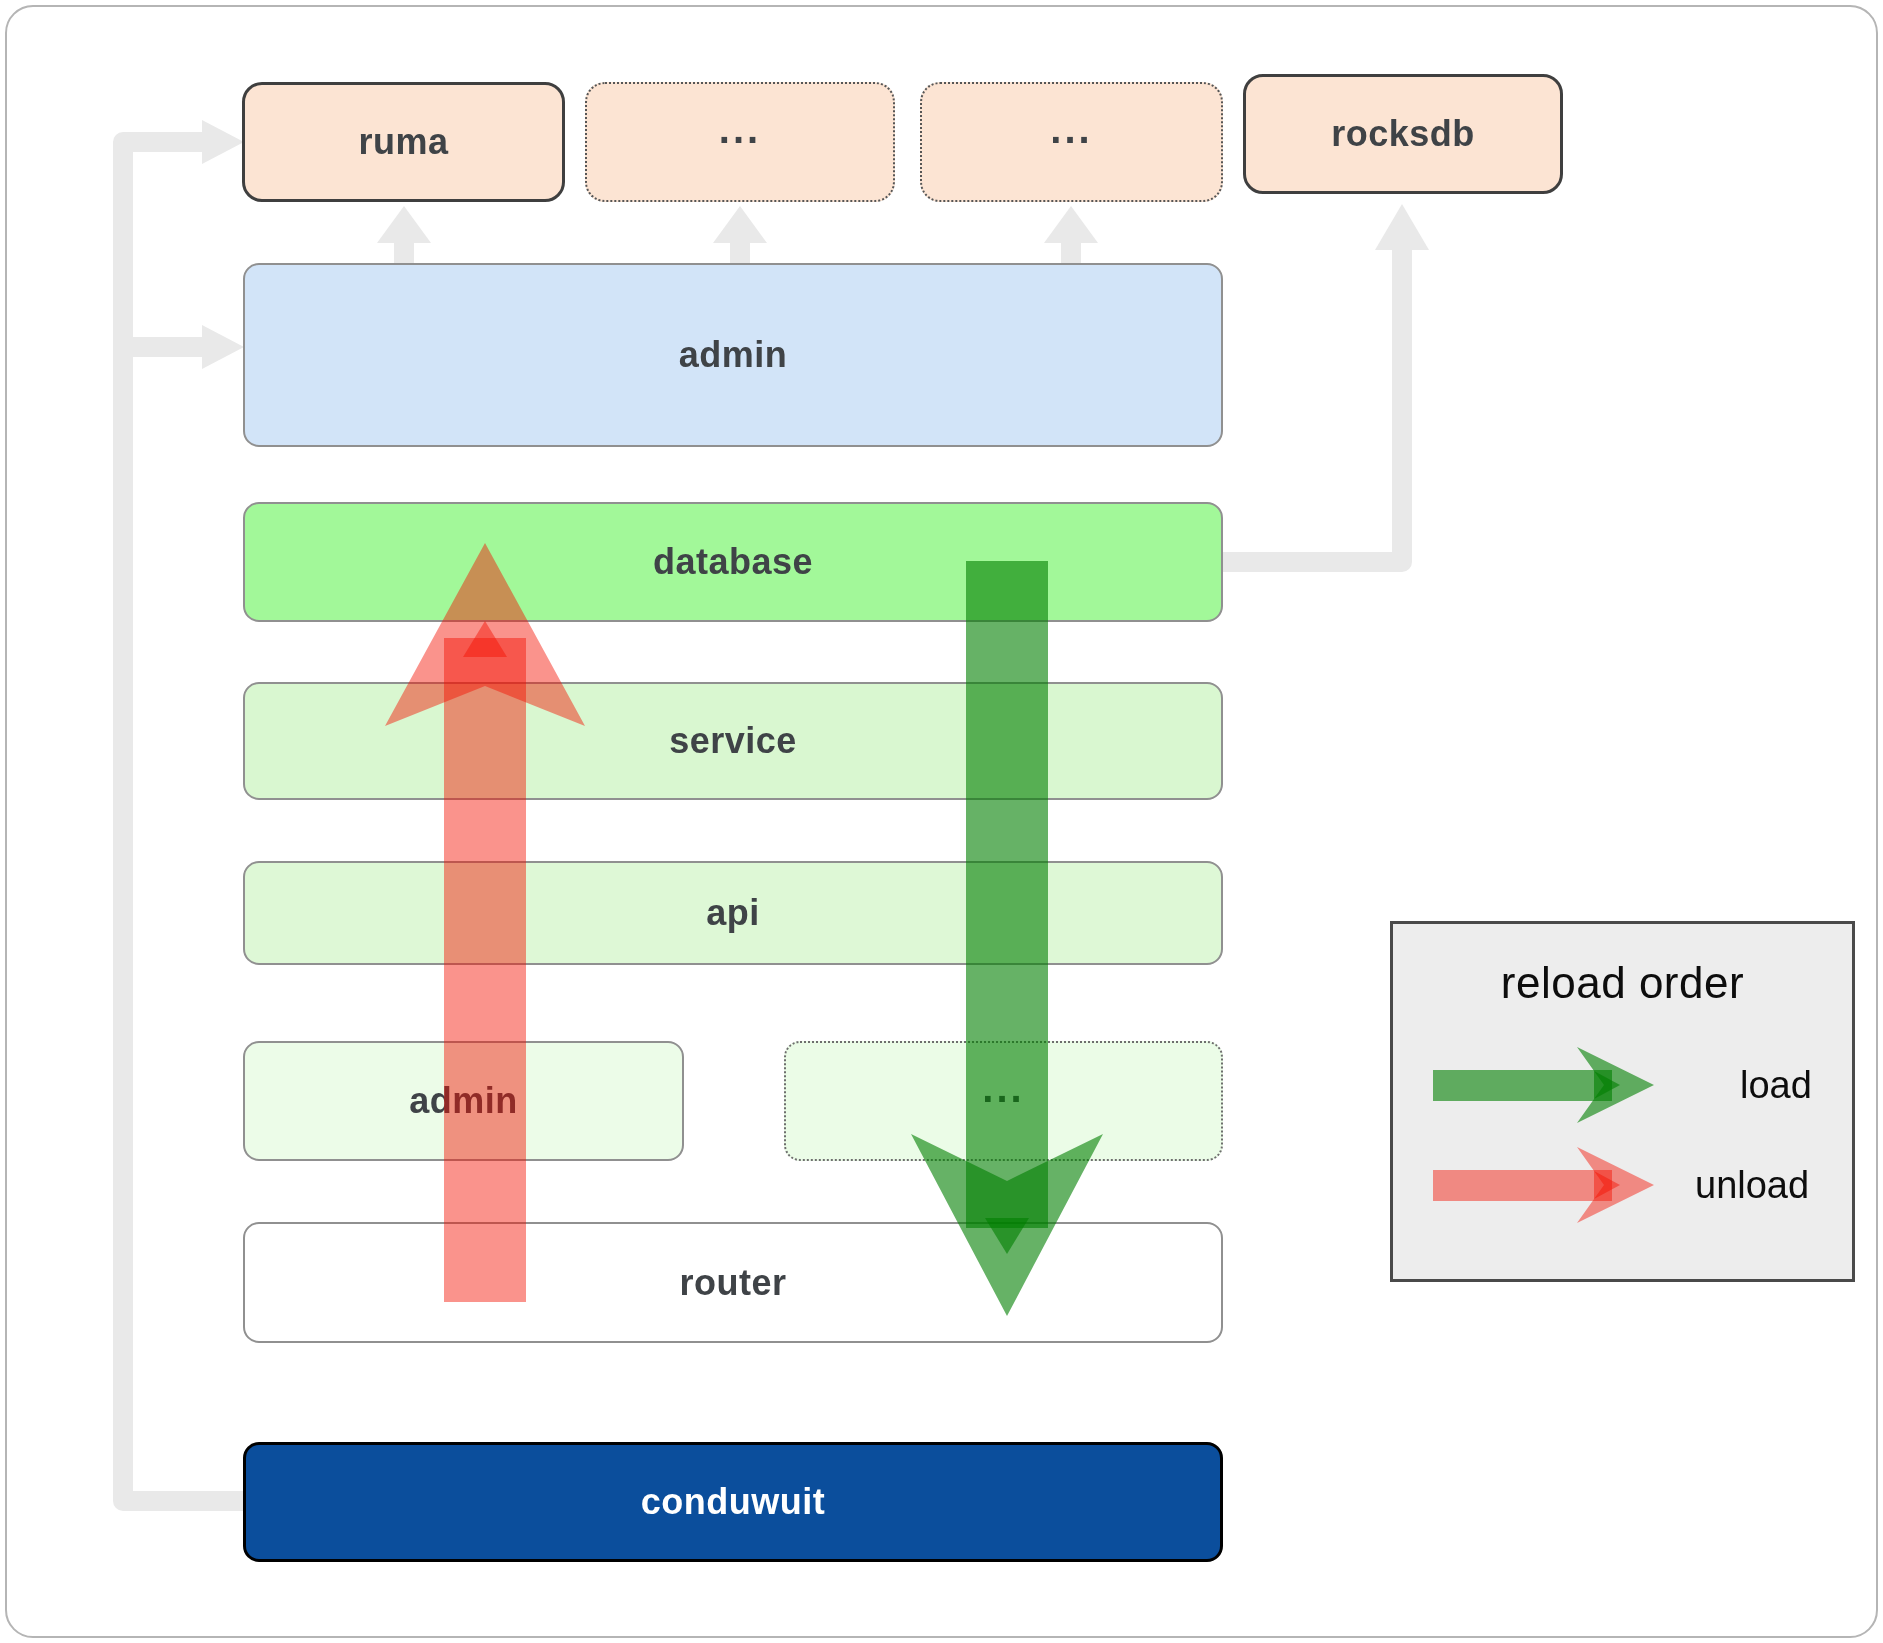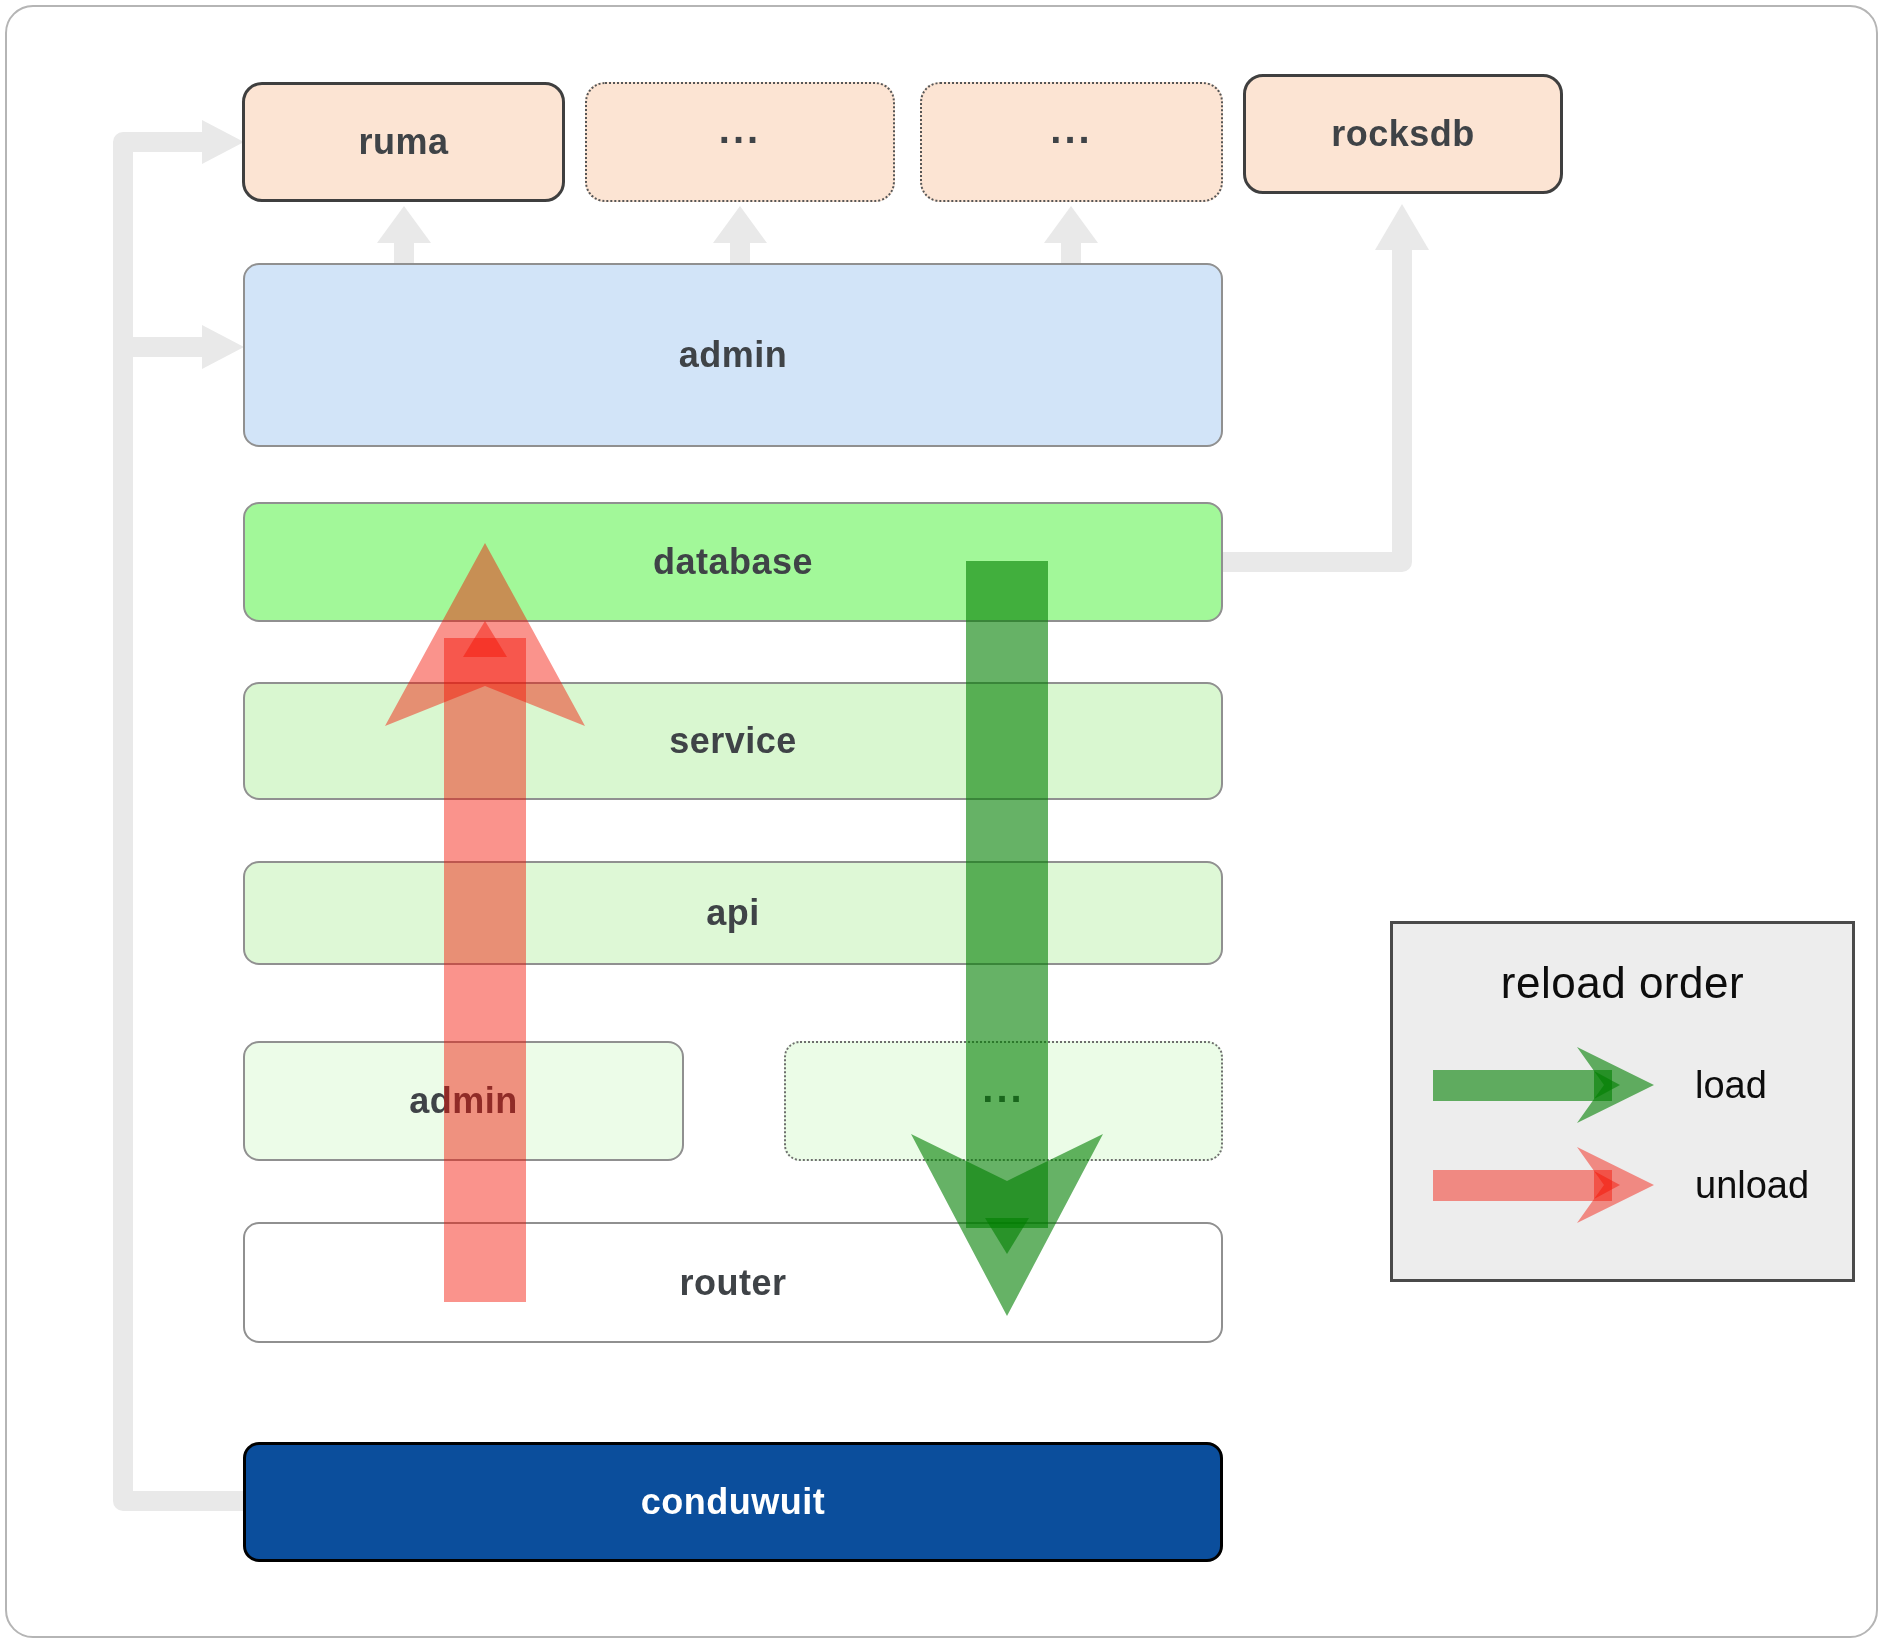--- a/index.html
+++ b/index.html
@@ -46,21 +46,21 @@
   }
   .legend-title{
     position:absolute;left:0;top:34px;width:100%;text-align:center;
     font-size:44px;color:#0d0d0d;font-weight:400;letter-spacing:.5px;
   }
   .legend-svg{position:absolute;left:0;top:0;width:459px;height:355px;}
   .legend-label{
     position:absolute;left:302px;transform:translateY(-50%);
     font-size:38px;color:#0d0d0d;white-space:nowrap;
   }
-  .legend-label.load{top:161px;}
+  .legend-label.load{top:161px;margin-left:45px;}
   .legend-label.unload{top:261px;}
 </style>
 </head>
 <body>
 
 <div class="canvas">
 
   <div class="page-frame"></div>
 
   <svg class="layer-svg" viewBox="0 0 1883 1643">

